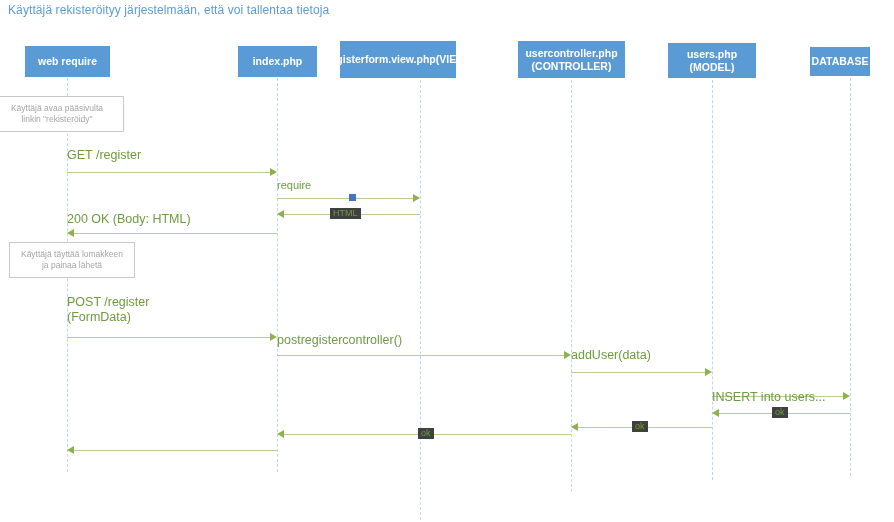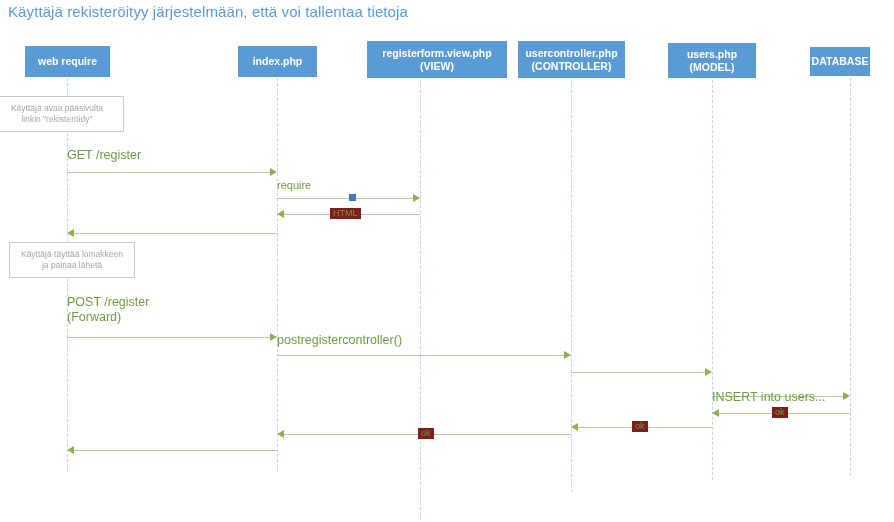--- a/index.html
+++ b/index.html
@@ -6,21 +6,21 @@
   body{
     width:894px;height:522px;position:relative;overflow:hidden;
     font-family:"Liberation Sans","DejaVu Sans",sans-serif;
     -webkit-font-smoothing:antialiased;
   }
   .canvas{position:absolute;inset:0;}
 
   
   .diagram-title{
     position:absolute;left:8px;top:3px;
-    font-size:15px;color:#5B9BD5;letter-spacing:.1px;white-space:nowrap;
+    font-size:12px;color:#5B9BD5;letter-spacing:.1px;white-space:nowrap;
   }
 
   
   .lifeline{
     position:absolute;width:0;border-left:1px dashed #BDD7EE;
   }
   
   .participant{
     position:absolute;background:#5B9BD5;color:#ffffff;
     display:flex;align-items:center;justify-content:center;
@@ -49,21 +49,21 @@
   .msg-label{
     position:absolute;color:#6E9B41;white-space:nowrap;text-align:left;
   }
   .msg-label.big{font-size:12.5px;line-height:15px;}
   .msg-label.small{font-size:9px;line-height:11px;}
   .msg-label.med{font-size:11px;line-height:13px;}
   .msg-label .ln{display:block;}
 
   
   .msg-label.inline{
-    background:#7f1d1d;padding:0 3px;
+    background:#404040;padding:0 3px;
   }
 
   
   .handle{
     position:absolute;width:7px;height:7px;background:#4472C4;
   }
 </style>
 </head>
 <body>
 
@@ -79,21 +79,21 @@
   <div class="lifeline" style="left:850px; top:78px; height:398px;"></div>
 
   <div class="participant" style="left:25px; top:46px; width:85px; height:31px;">
     <span>web require</span>
   </div>
 
   <div class="participant" style="left:238px; top:46px; width:79px; height:31px;">
     <span>index.php</span>
   </div>
 
-  <div class="participant" style="left:367px; top:41px; width:140px; height:37px; flex-direction:column;">
+  <div class="participant" style="left:340px; top:41px; width:116px; height:37px; flex-direction:row;">
     <span class="ln">registerform.view.php</span>
     <span class="ln">(VIEW)</span>
   </div>
 
   <div class="participant" style="left:668px; top:43px; width:88px; height:35px; flex-direction:column;">
     <span class="ln">users.php</span>
     <span class="ln">(MODEL)</span>
   </div>
 
   <div class="participant" style="left:518px; top:41px; width:107px; height:37px; flex-direction:column;">
@@ -129,36 +129,42 @@
   <div class="handle" style="left:349px; top:194px;"></div>
 
   <div class="msg" style="left:284px; top:214px; width:136px;"></div>
   <div class="arrowhead left" style="left:277px; top:210px;"></div>
   <div class="msg-label small inline" style="left:330px; top:208px;">
     <span class="ln">HTML</span>
   </div>
 
   <div class="msg" style="left:74px; top:233px; width:203px;"></div>
   <div class="arrowhead left" style="left:67px; top:229px;"></div>
+  <div class="msg-label big" style="left:67px; top:212px; width:210px;">
+    <span class="ln">200 OK (Body: HTML)</span>
+  </div>
 
   <div class="msg" style="left:67px; top:337px; width:203px;"></div>
   <div class="arrowhead right" style="left:270px; top:333px;"></div>
   <div class="msg-label big" style="left:67px; top:295px; width:210px;">
     <span class="ln">POST /register</span>
-    <span class="ln">(Forward)</span>
+    <span class="ln">(FormData)</span>
   </div>
 
   <div class="msg" style="left:277px; top:355px; width:287px;"></div>
   <div class="arrowhead right" style="left:564px; top:351px;"></div>
   <div class="msg-label big" style="left:277px; top:333px; width:294px;">
     <span class="ln">postregistercontroller()</span>
   </div>
 
   <div class="msg" style="left:571px; top:372px; width:134px;"></div>
   <div class="arrowhead right" style="left:705px; top:368px;"></div>
+  <div class="msg-label big" style="left:571px; top:348px; width:141px;">
+    <span class="ln">addUser(data)</span>
+  </div>
 
   <div class="msg" style="left:712px; top:396px; width:131px;"></div>
   <div class="arrowhead right" style="left:843px; top:392px;"></div>
   <div class="msg-label big" style="left:712px; top:390px; width:138px;">
     <span class="ln">INSERT into users...</span>
   </div>
 
   <div class="msg" style="left:719px; top:413px; width:131px;"></div>
   <div class="arrowhead left" style="left:712px; top:409px;"></div>
   <div class="msg-label small inline" style="left:772px; top:407px;">

